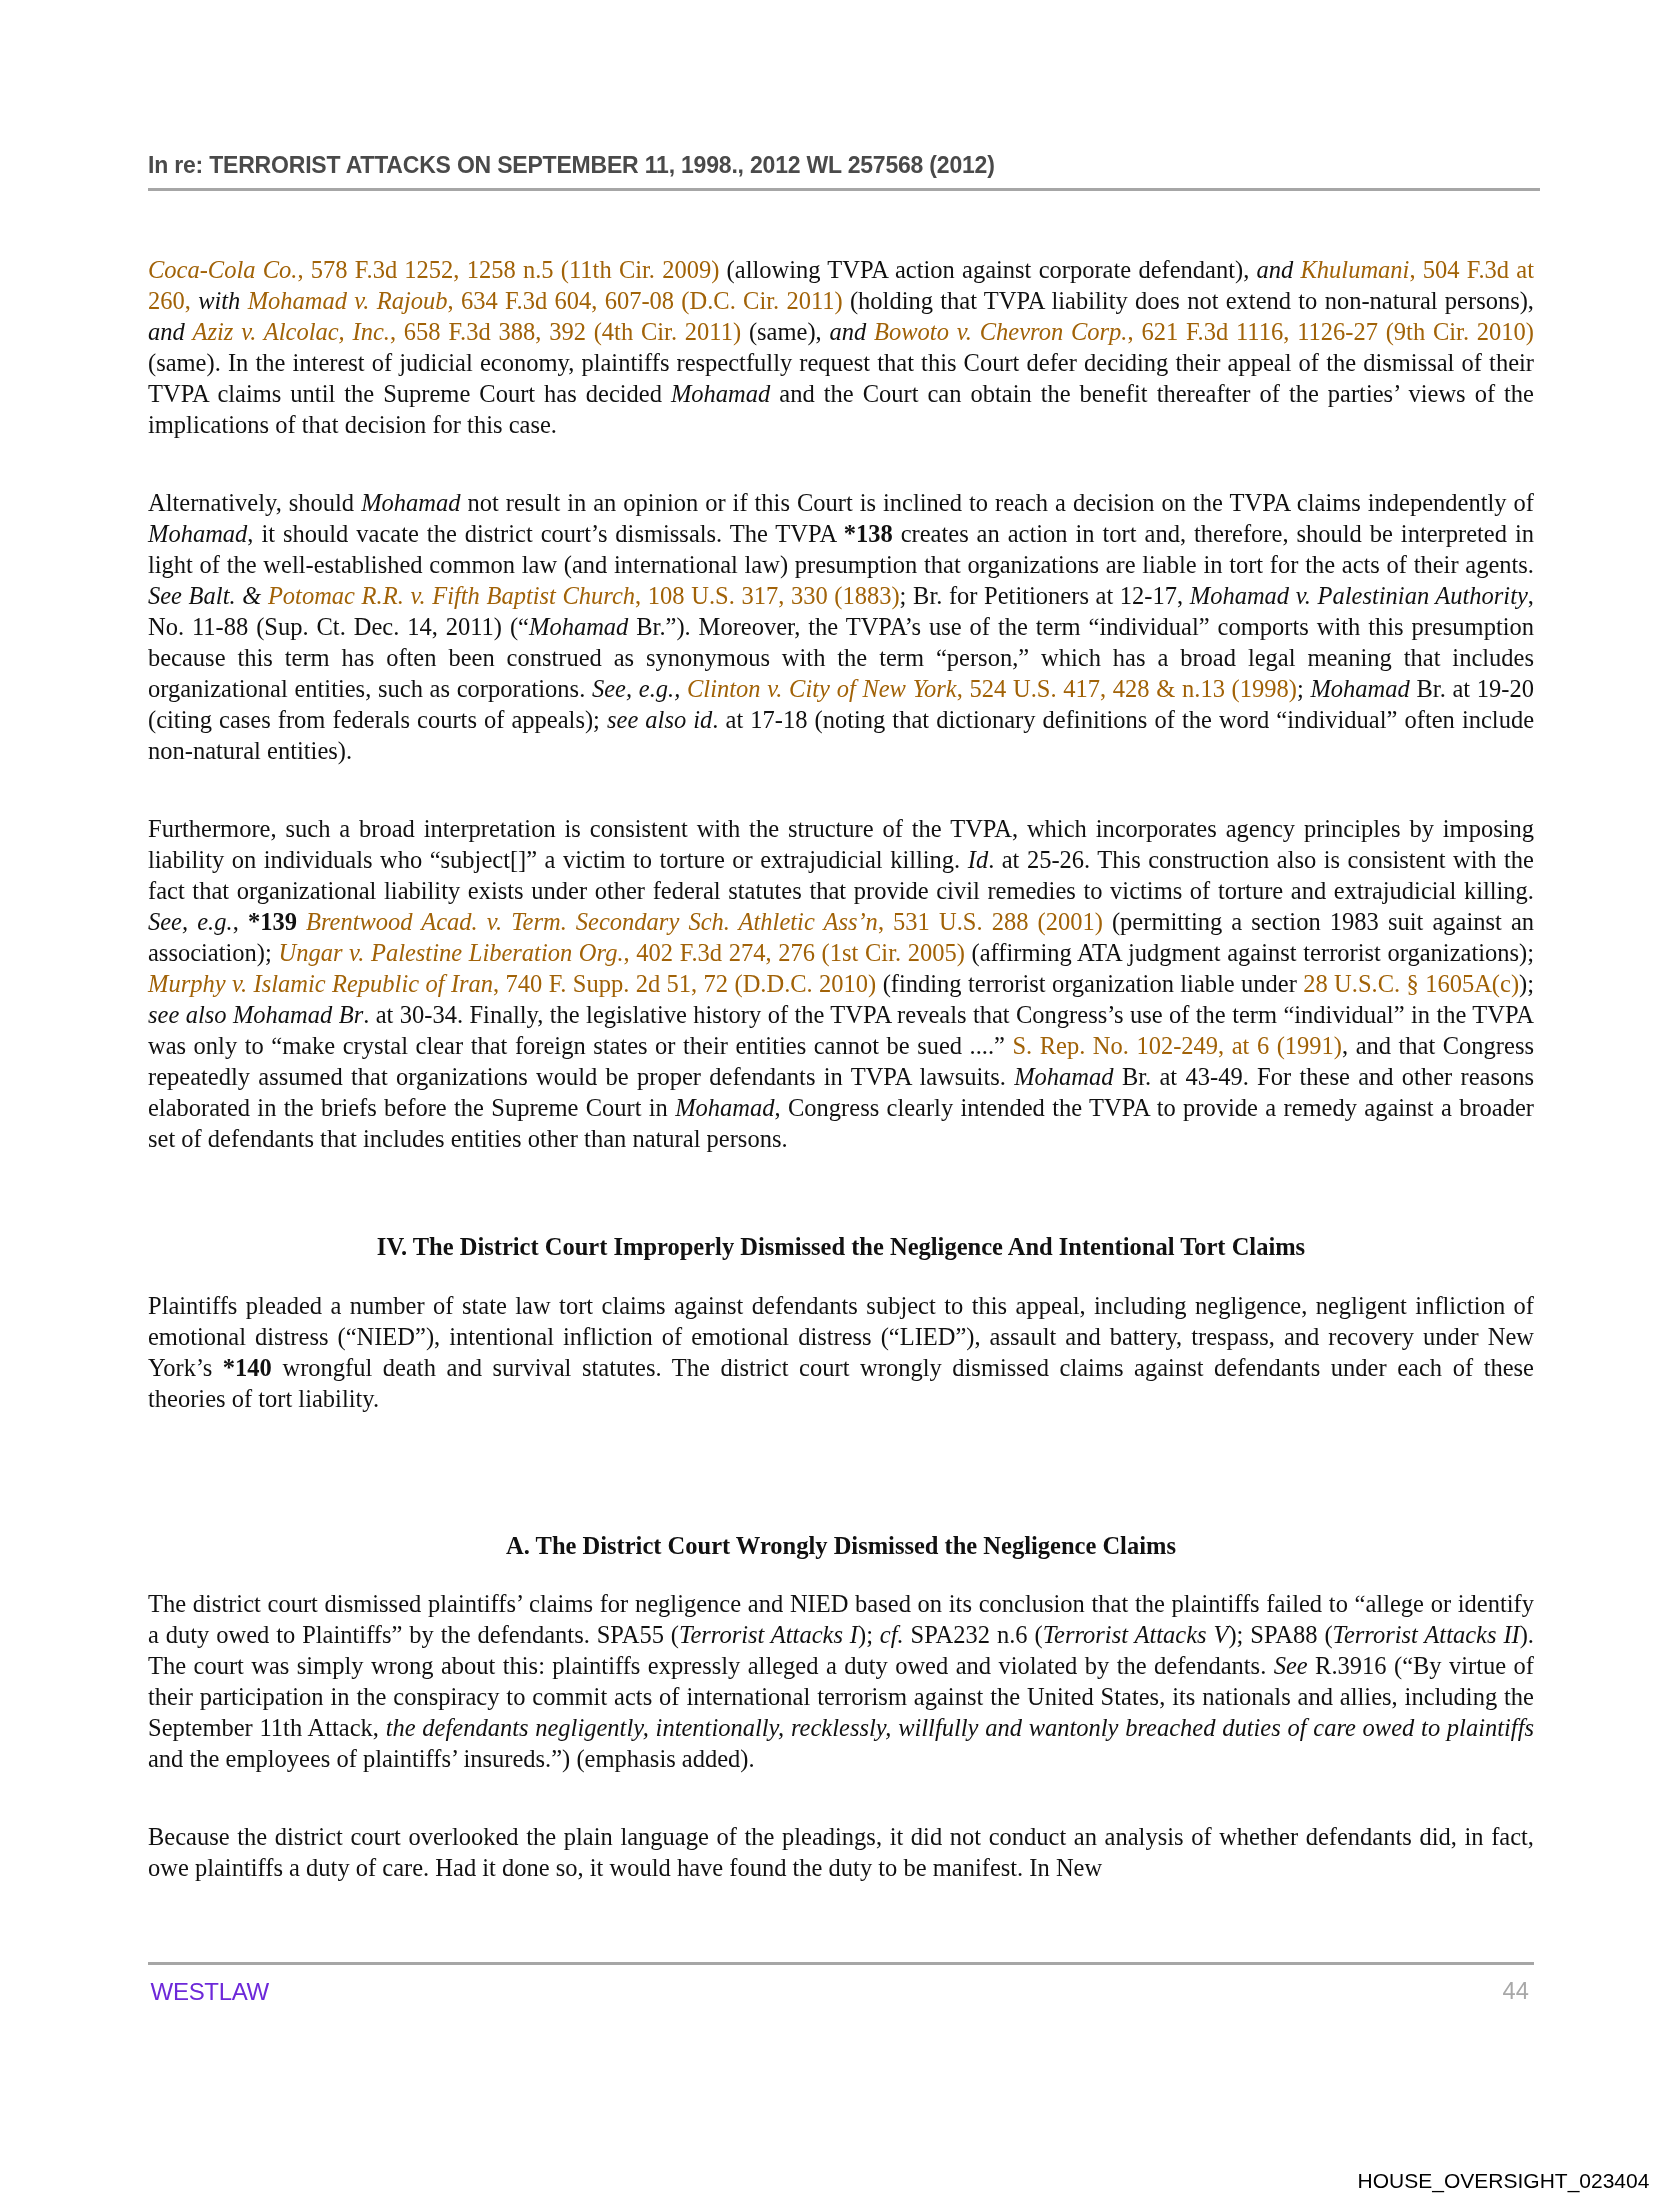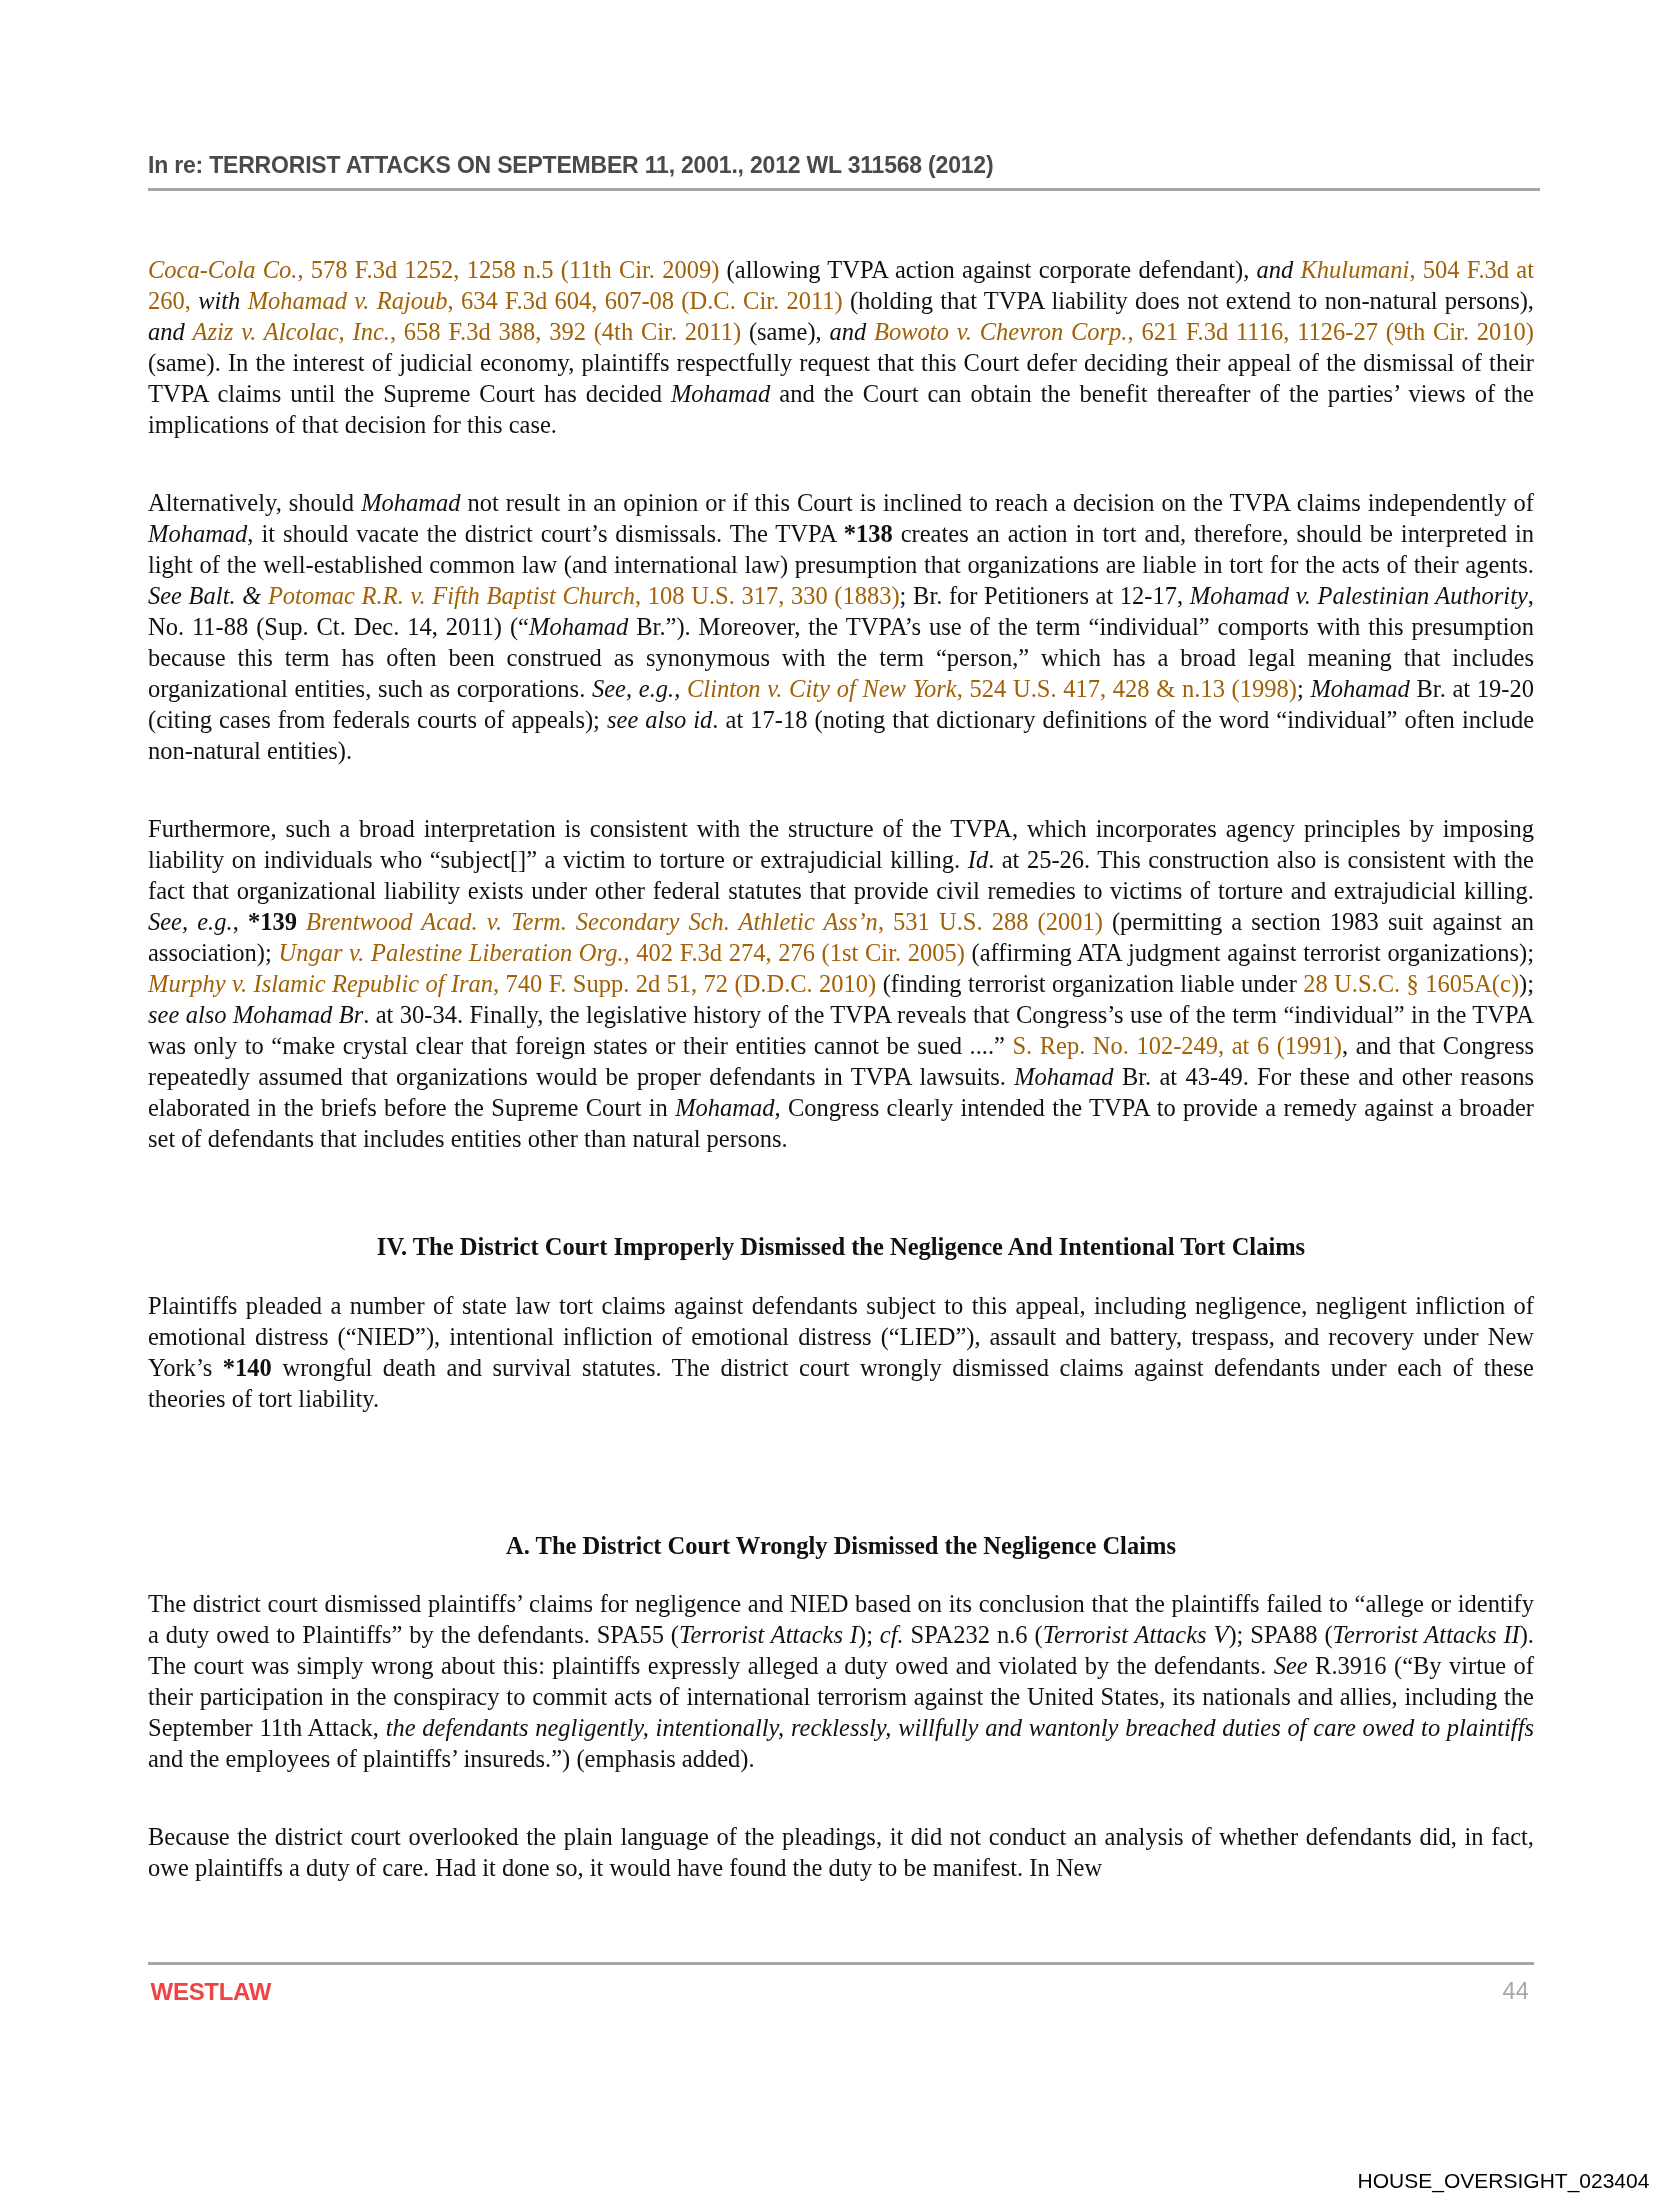--- a/index.html
+++ b/index.html
@@ -33,37 +33,37 @@
 
     .footer-rule {
       position: absolute; left: 148px; top: 1962px; width: 1386px; height: 2.6px;
       background: #a6a6a6;
     }
     .footer {
       position: absolute; left: 148px; top: 1978px; width: 1386px; height: 33px;
       font-family: "Liberation Sans", sans-serif; font-size: 23.6px; color: #a8a8a8;
     }
     .westlaw-logo {
-      position: absolute; left: 2.6px; top: 0; color: #ef4444; font-weight: bold;
+      position: absolute; left: 2.6px; top: 0; color: #6d28d9; font-weight: normal;
       font-size: 24px; letter-spacing: -0.3px;
     }
     .copyright { position: absolute; left: 170px; top: 0; }
     .page-num { position: absolute; right: 5.2px; top: 0; }
 
     .bates {
       position: absolute; right: 19.6px; top: 2169px;
       font-family: "Liberation Sans", sans-serif; font-size: 21px; color: #000;
     }
   </style>
 </head>
 <body>
 
 <div class="page">
 
-  <div class="running-header">In re: TERRORIST ATTACKS ON SEPTEMBER 11, 2001., 2012 WL 311568 (2012)</div>
+  <div class="running-header">In re: TERRORIST ATTACKS ON SEPTEMBER 11, 1998., 2012 WL 257568 (2012)</div>
   <div class="header-rule"></div>
 
   <div class="body">
     <p class="para"><a class="i a">Coca-Cola Co.</a><a class="a">, 578 F.3d 1252, 1258 n.5 (11th Cir. 2009)</a><span> (allowing TVPA action against corporate defendant), </span><span class="i">and</span><span> </span><a class="i a">Khulumani</a><a class="a">, 504 F.3d at 260, </a><span class="i">with</span><span> </span><a class="i a">Mohamad v. Rajoub</a><a class="a">, 634 F.3d 604, 607-08 (D.C. Cir. 2011)</a><span> (holding that TVPA liability does not extend to non-natural persons), </span><span class="i">and</span><span> </span><a class="i a">Aziz v. Alcolac, Inc.</a><a class="a">, 658 F.3d 388, 392 (4th Cir. 2011)</a><span> (same), </span><span class="i">and</span><span> </span><a class="i a">Bowoto v. Chevron Corp.</a><a class="a">, 621 F.3d 1116, 1126-27 (9th Cir. 2010)</a><span> (same). In the interest of judicial economy, plaintiffs respectfully request that this Court defer deciding their appeal of the dismissal of their TVPA claims until the Supreme Court has decided </span><span class="i">Mohamad</span><span> and the Court can obtain the benefit thereafter of the parties’ views of the implications of that decision for this case.</span></p>
     <p class="para gap"><span>Alternatively, should </span><span class="i">Mohamad</span><span> not result in an opinion or if this Court is inclined to reach a decision on the TVPA claims independently of </span><span class="i">Mohamad</span><span>, it should vacate the district court’s dismissals. The TVPA </span><span class="b">*138</span><span> creates an action in tort and, therefore, should be interpreted in light of the well-established common law (and international law) presumption that organizations are liable in tort for the acts of their agents. </span><span class="i">See Balt. &amp; </span><a class="i a">Potomac R.R. v. Fifth Baptist Church</a><a class="a">, 108 U.S. 317, 330 (1883)</a><span>; Br. for Petitioners at 12-17, </span><span class="i">Mohamad v. Palestinian Authority</span><span>, No. 11-88 (Sup. Ct. Dec. 14, 2011) (“</span><span class="i">Mohamad</span><span> Br.”). Moreover, the TVPA’s use of the term “individual” comports with this presumption because this term has often been construed as synonymous with the term “person,” which has a broad legal meaning that includes organizational entities, such as corporations. </span><span class="i">See, e.g.,</span><span> </span><a class="i a">Clinton v. City of New York</a><a class="a">, 524 U.S. 417, 428 &amp; n.13 (1998)</a><span>; </span><span class="i">Mohamad</span><span> Br. at 19-20 (citing cases from federals courts of appeals); </span><span class="i">see also id</span><span>. at 17-18 (noting that dictionary definitions of the word “individual” often include non-natural entities).</span></p>
     <p class="para gap"><span>Furthermore, such a broad interpretation is consistent with the structure of the TVPA, which incorporates agency principles by imposing liability on individuals who “subject[]” a victim to torture or extrajudicial killing. </span><span class="i">Id</span><span>. at 25-26. This construction also is consistent with the fact that organizational liability exists under other federal statutes that provide civil remedies to victims of torture and extrajudicial killing. </span><span class="i">See, e.g.</span><span>, </span><span class="b">*139</span><span> </span><a class="i a">Brentwood Acad. v. Term. Secondary Sch. Athletic Ass’n</a><a class="a">, 531 U.S. 288 (2001)</a><span> (permitting a section 1983 suit against an association); </span><a class="i a">Ungar v. Palestine Liberation Org.</a><a class="a">, 402 F.3d 274, 276 (1st Cir. 2005)</a><span> (affirming ATA judgment against terrorist organizations); </span><a class="i a">Murphy v. Islamic Republic of Iran</a><a class="a">, 740 F. Supp. 2d 51, 72 (D.D.C. 2010)</a><span> (finding terrorist organization liable under </span><a class="a">28 U.S.C. § 1605A(c)</a><span>); </span><span class="i">see also Mohamad Br</span><span>. at 30-34. Finally, the legislative history of the TVPA reveals that Congress’s use of the term “individual” in the TVPA was only to “make crystal clear that foreign states or their entities cannot be sued ....” </span><a class="a">S. Rep. No. 102-249, at 6 (1991)</a><span>, and that Congress repeatedly assumed that organizations would be proper defendants in TVPA lawsuits. </span><span class="i">Mohamad</span><span> Br. at 43-49. For these and other reasons elaborated in the briefs before the Supreme Court in </span><span class="i">Mohamad</span><span>, Congress clearly intended the TVPA to provide a remedy against a broader set of defendants that includes entities other than natural persons.</span></p>
 
     <h2 class="heading" style="margin-top:77px;">IV. The District Court Improperly Dismissed the Negligence And Intentional Tort Claims</h2>
     <p class="para" style="margin-top:27.5px;"><span>Plaintiffs pleaded a number of state law tort claims against defendants subject to this appeal, including negligence, negligent infliction of emotional distress (“NIED”), intentional infliction of emotional distress (“LIED”), assault and battery, trespass, and recovery under New York’s </span><span class="b">*140</span><span> wrongful death and survival statutes. The district court wrongly dismissed claims against defendants under each of these theories of tort liability.</span></p>
 

